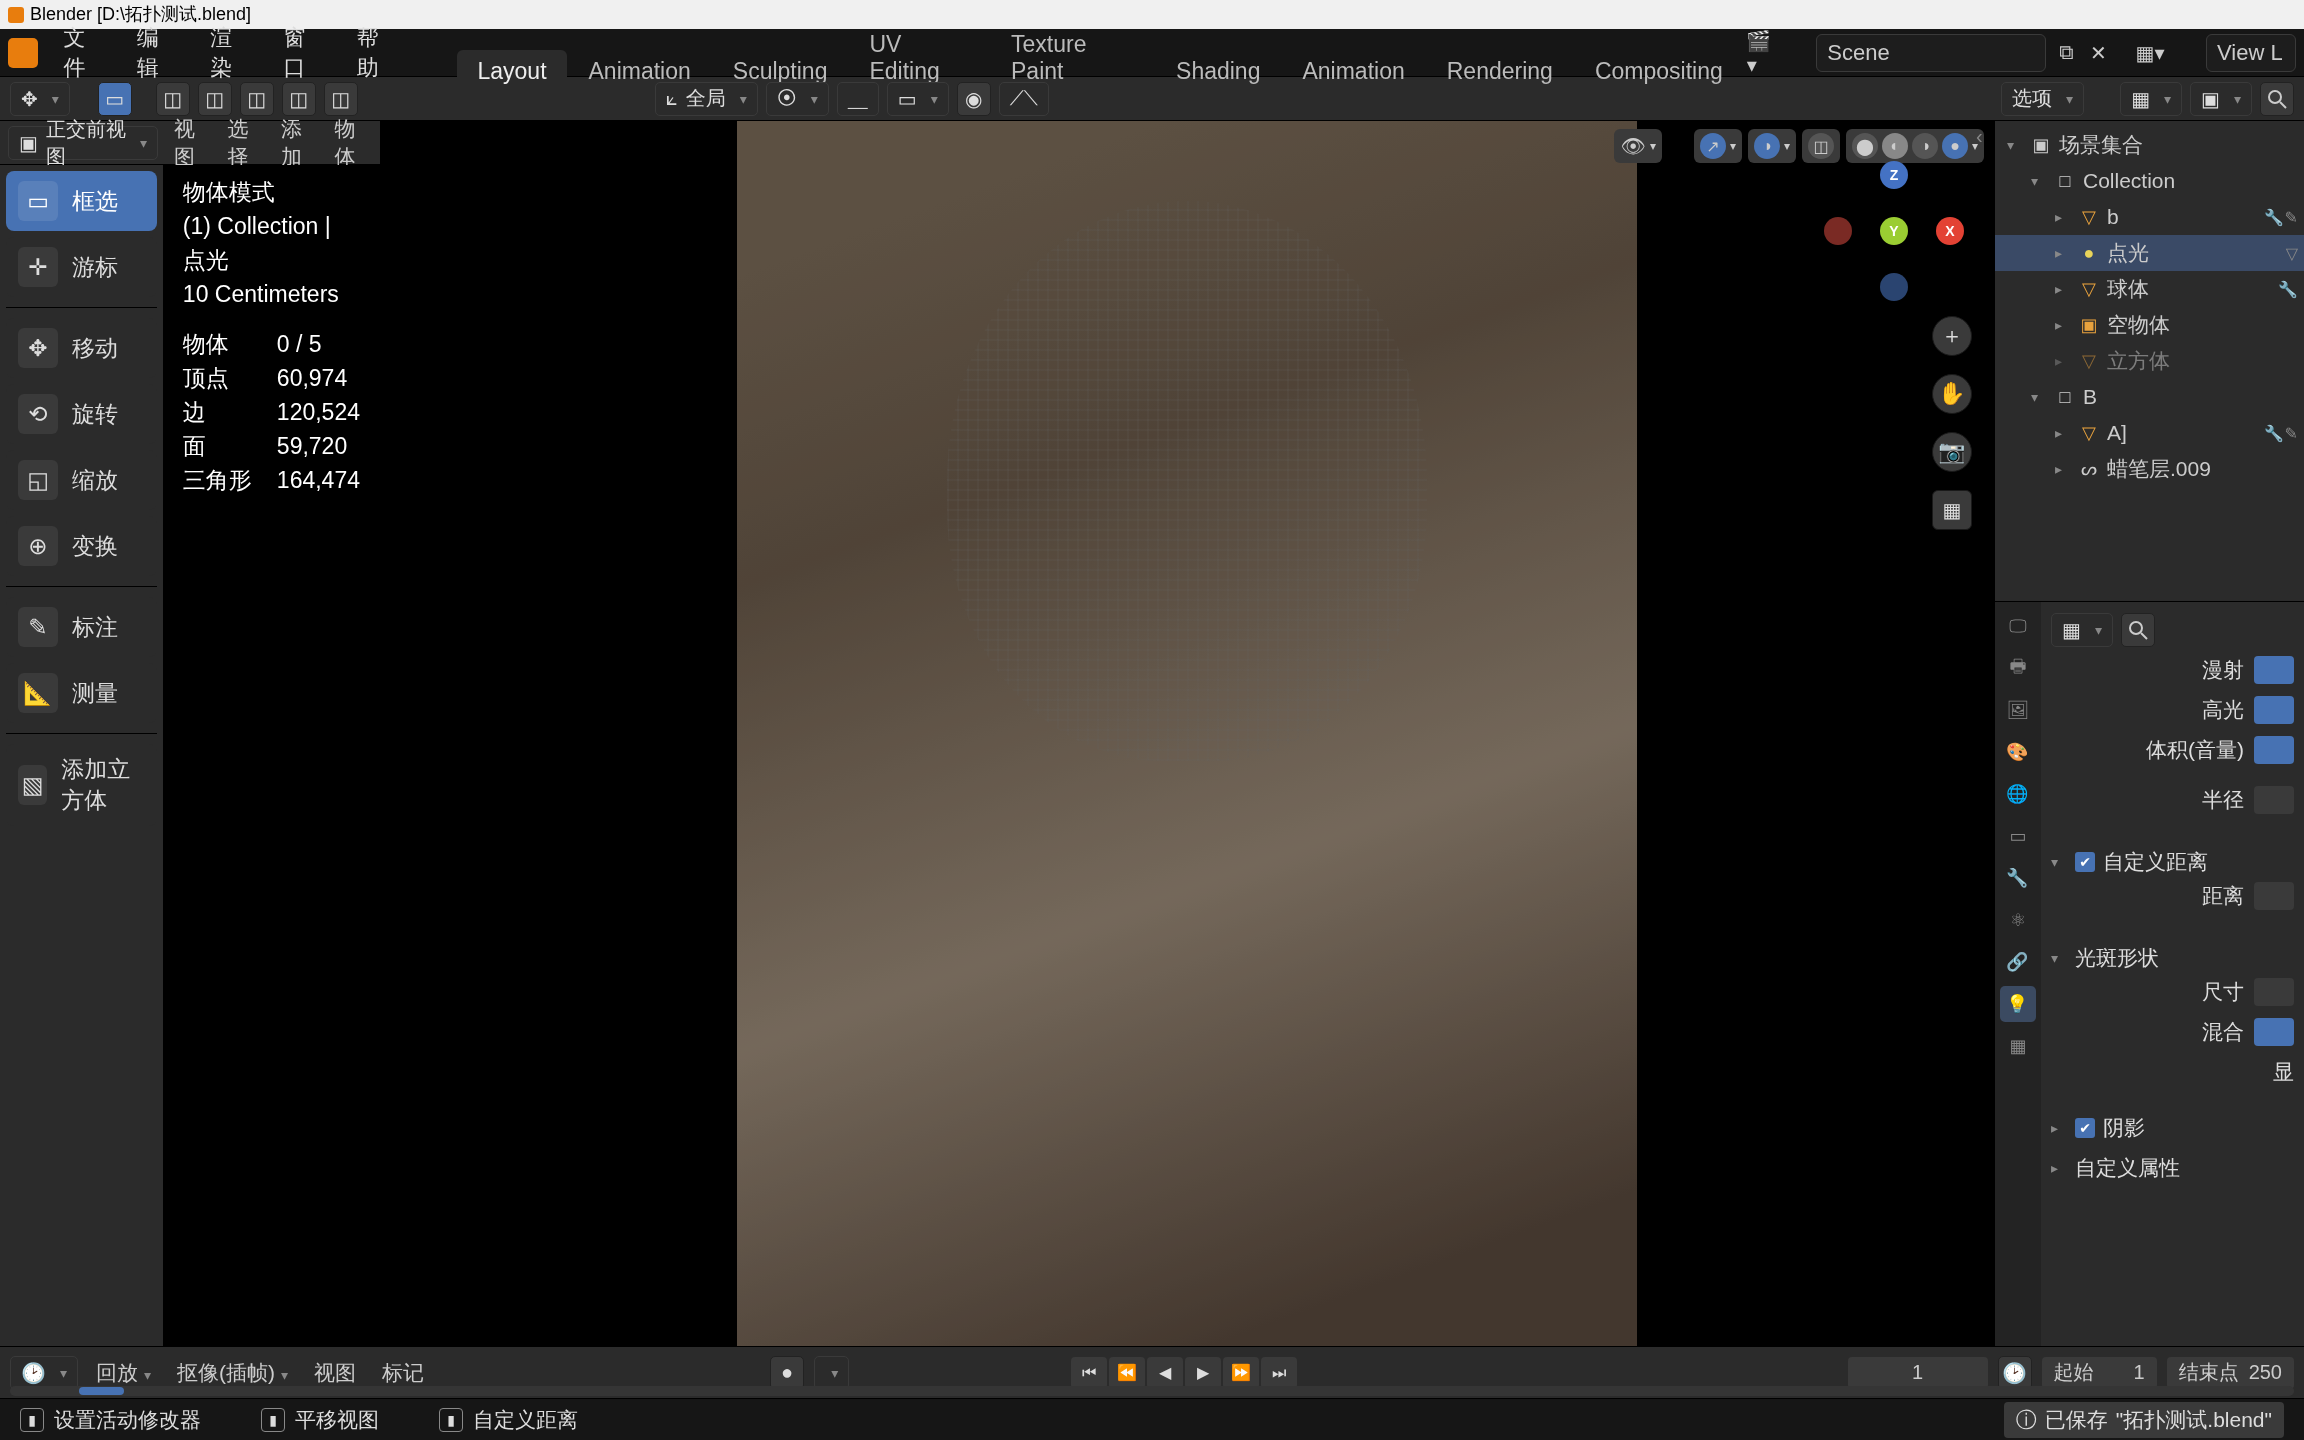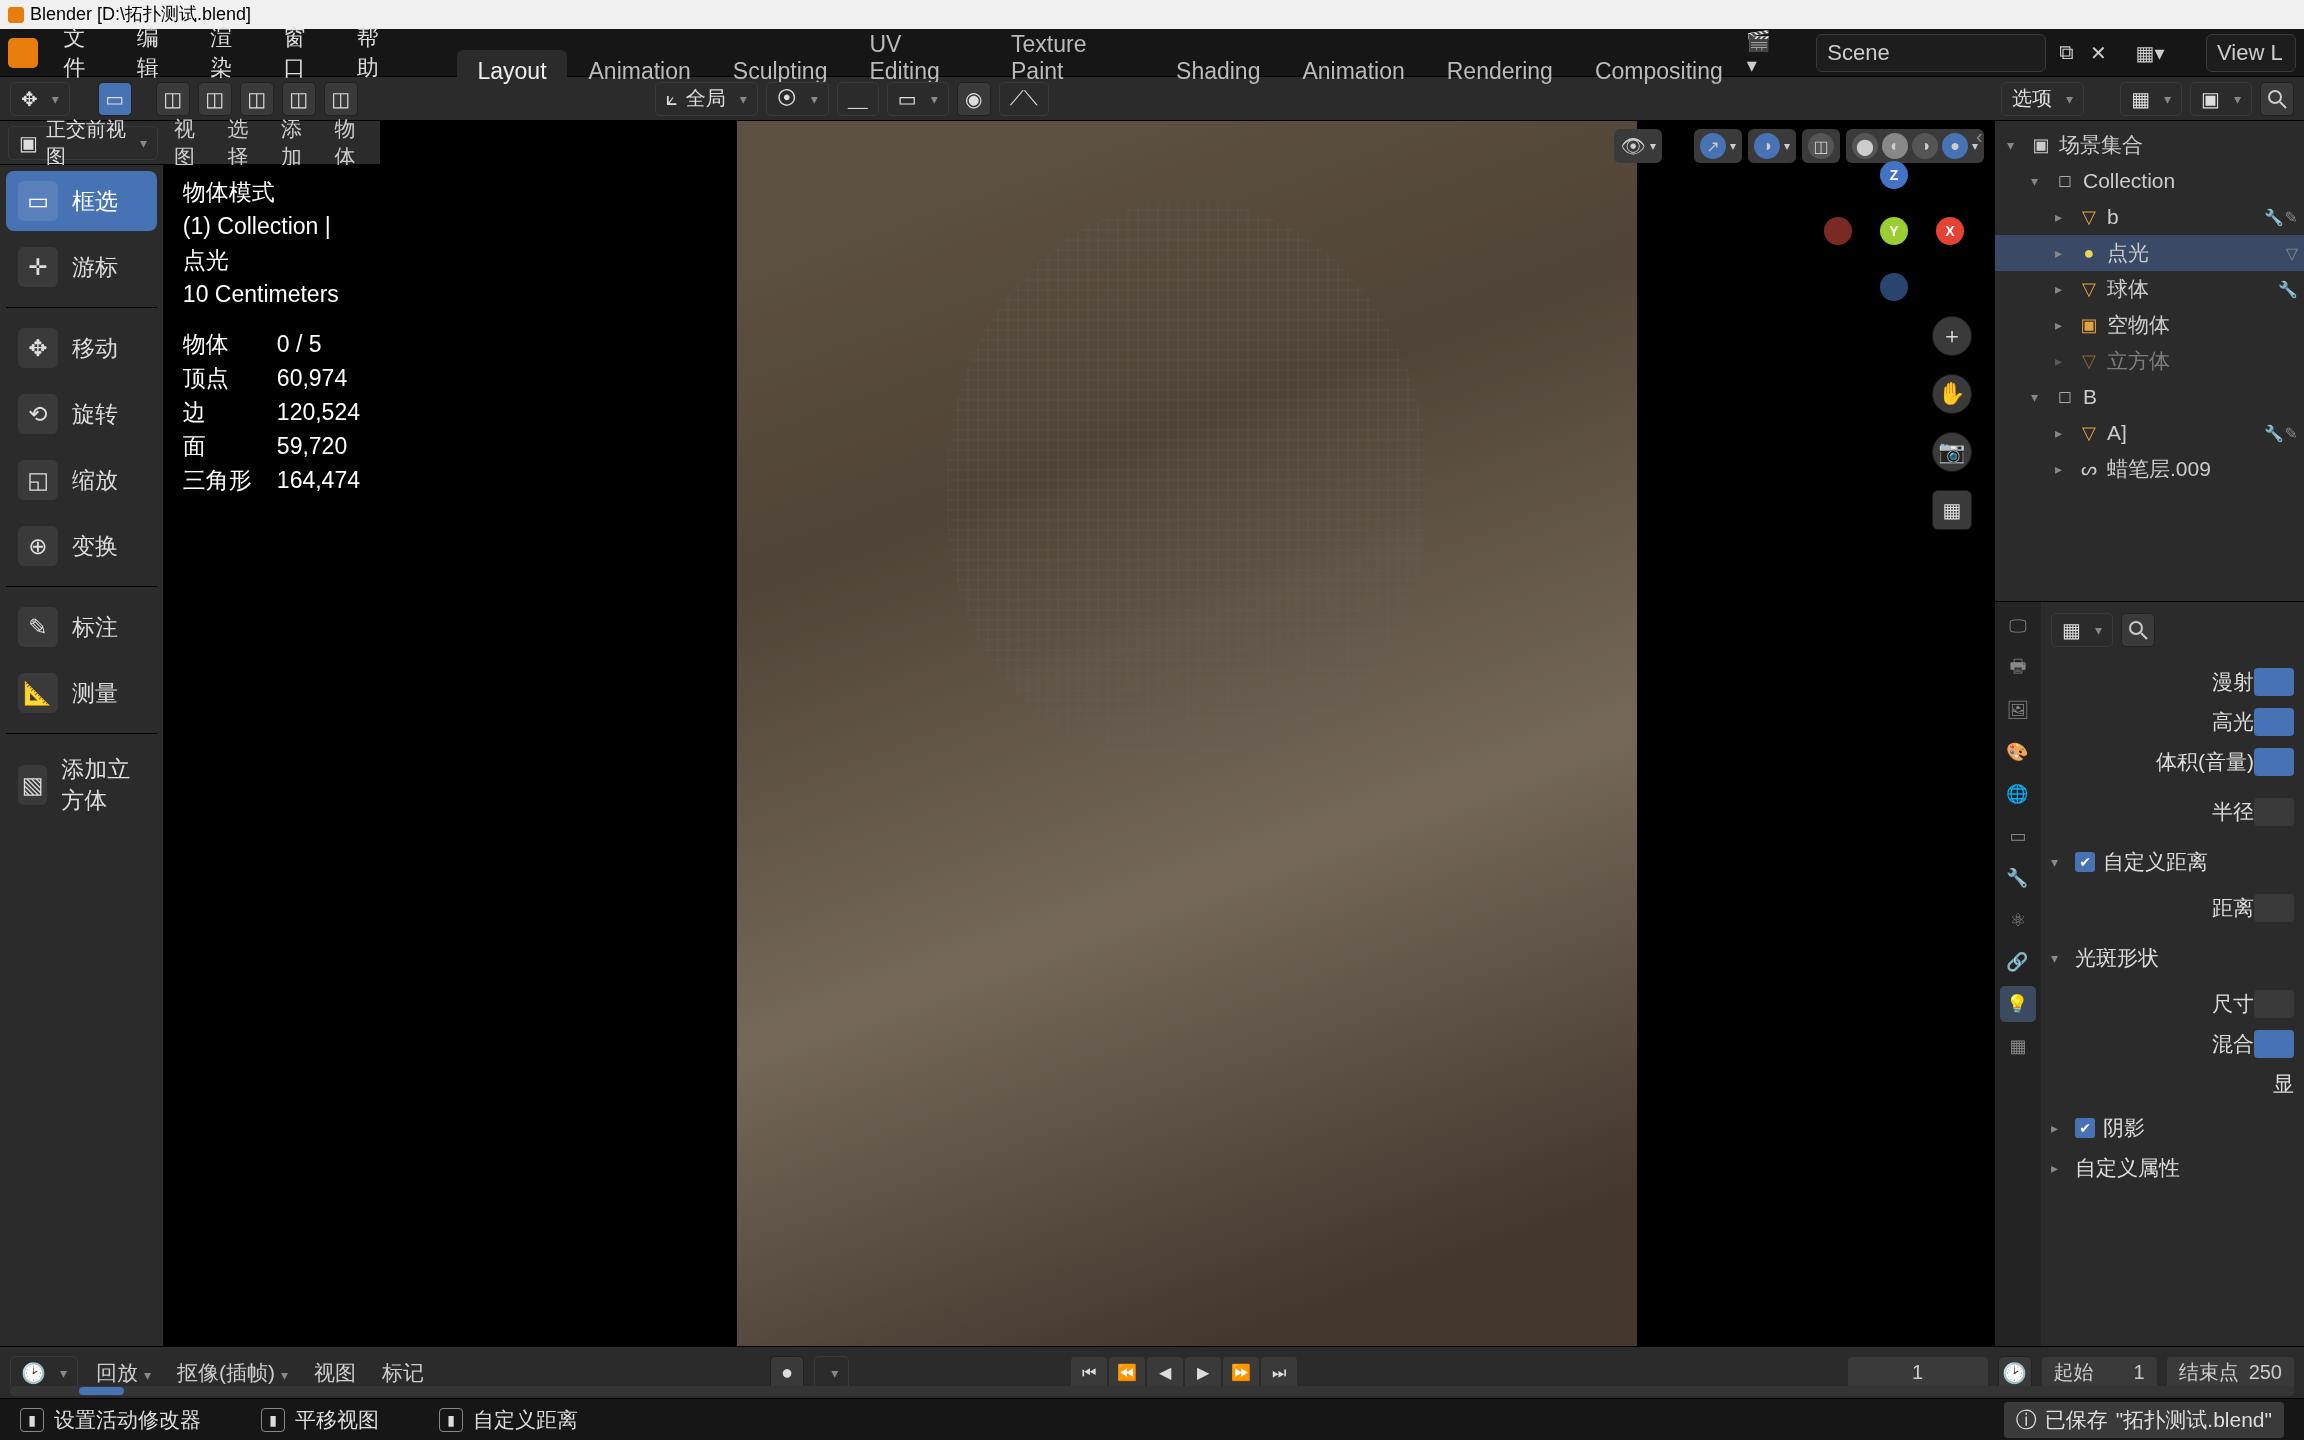--- a/index.html
+++ b/index.html
@@ -66,21 +66,21 @@
 .ol-coll { color: #ccc; }
 .ol-caret { width: 16px; font-size: 14px; color: #888; }
 .ol-extra { margin-left: auto; display: flex; gap: 2px; font-size: 16px; color: #888; }
 
 .props { flex: 1; display: flex; border-top: 1px solid #000; }
 .ptabs { width: 46px; background: #232323; display: flex; flex-direction: column; gap: 6px; padding: 6px 4px; align-items: center; }
 .ptab { width: 36px; height: 36px; border-radius: 5px; display: flex; align-items: center; justify-content: center; font-size: 18px; color: #888; }
 .ptab.active { background: #3b4a61; color: #8be27a; }
 .pbody { flex: 1; padding: 8px 10px; font-size: 21px; overflow: hidden; }
 .pbody .phead { height: 40px; display: flex; align-items: center; gap: 8px; margin-bottom: 6px; }
-.prow { display: flex; align-items: flex-end; height: 40px; gap: 0; }
+.prow { display: flex; align-items: flex-start; height: 40px; gap: 10px; }
 .prow .plabel { flex: 1; text-align: right; color: #ddd; }
 .prow .pval { width: 40px; height: 28px; background: #4772b3; border-radius: 4px; }
 .p-sect { display: flex; align-items: center; gap: 8px; height: 40px; color: #ddd; }
 .p-sect .caret { width: 16px; font-size: 14px; color: #888; }
 .chk { width: 20px; height: 20px; background: #4772b3; border-radius: 3px; display: inline-flex; align-items: center; justify-content: center; color: #fff; font-size: 14px; }
 
 .timeline { height: 52px; background: #2b2b2b; border-top: 1px solid #000; display: flex; align-items: center; padding: 0 10px; gap: 10px; position: relative; }
 .timeline .play { display: flex; gap: 2px; margin: 0 auto; }
 .timeline .play .b { width: 36px; height: 32px; background: #3a3a3a; border-radius: 4px; display: flex; align-items: center; justify-content: center; font-size: 16px; color: #ddd; }
 .timeline .numbox { background: #3a3a3a; border-radius: 4px; height: 32px; padding: 0 12px; display: flex; align-items: center; font-size: 20px; gap: 10px; }

